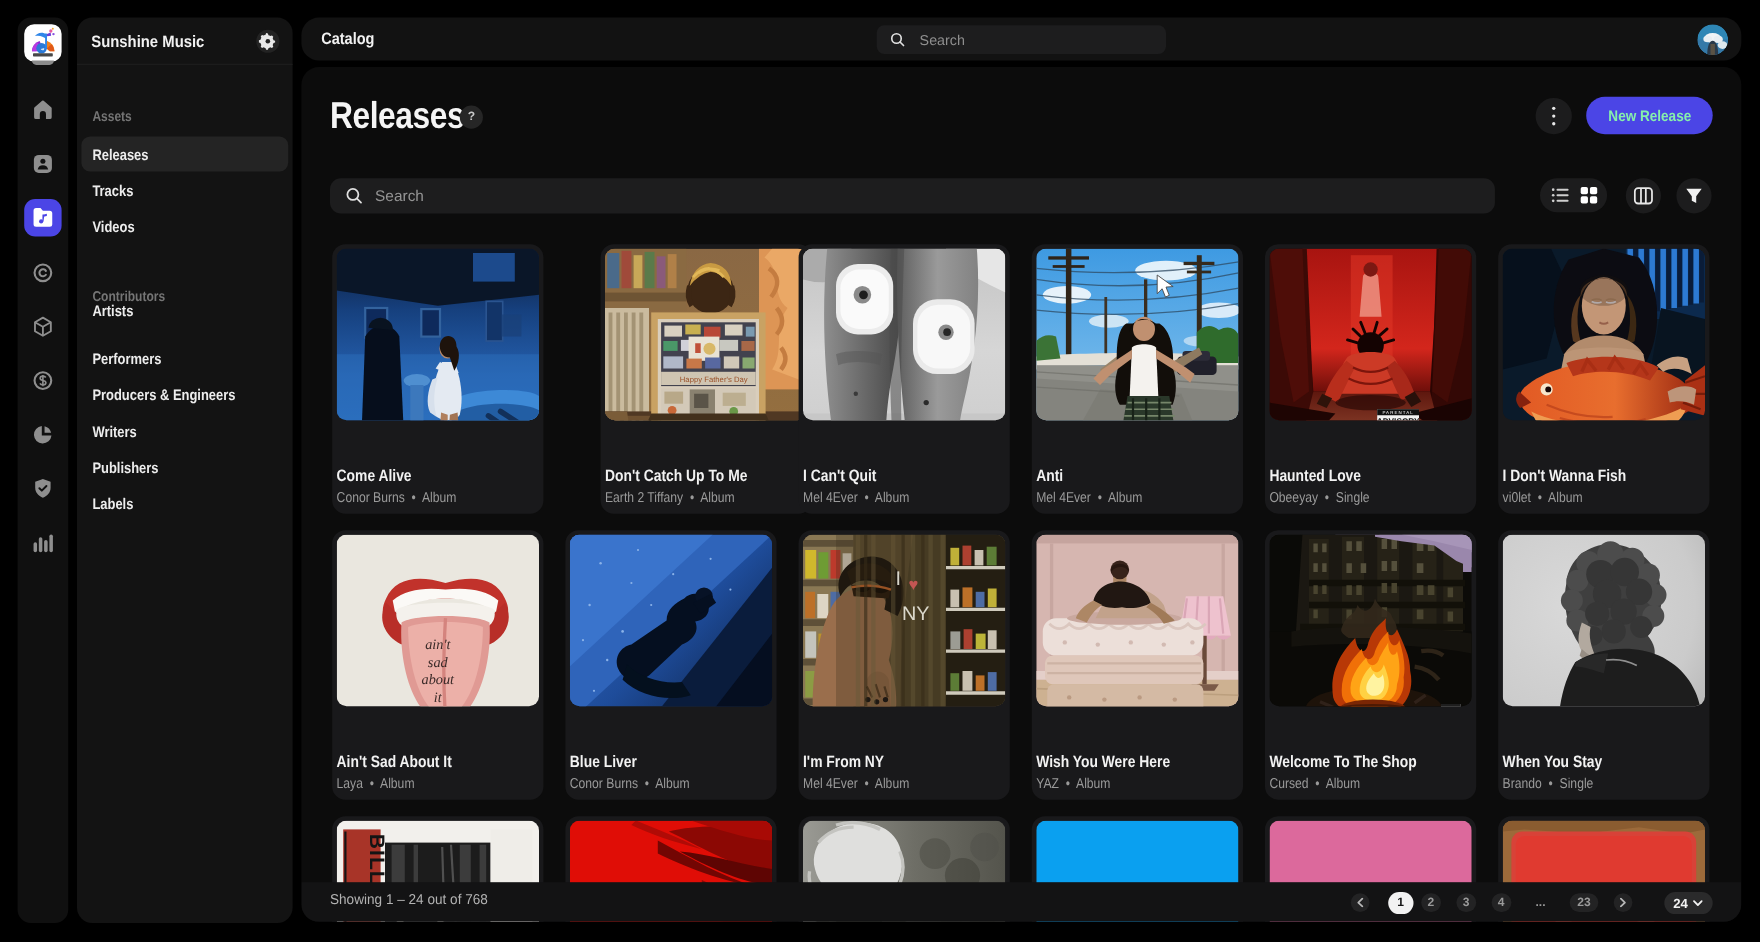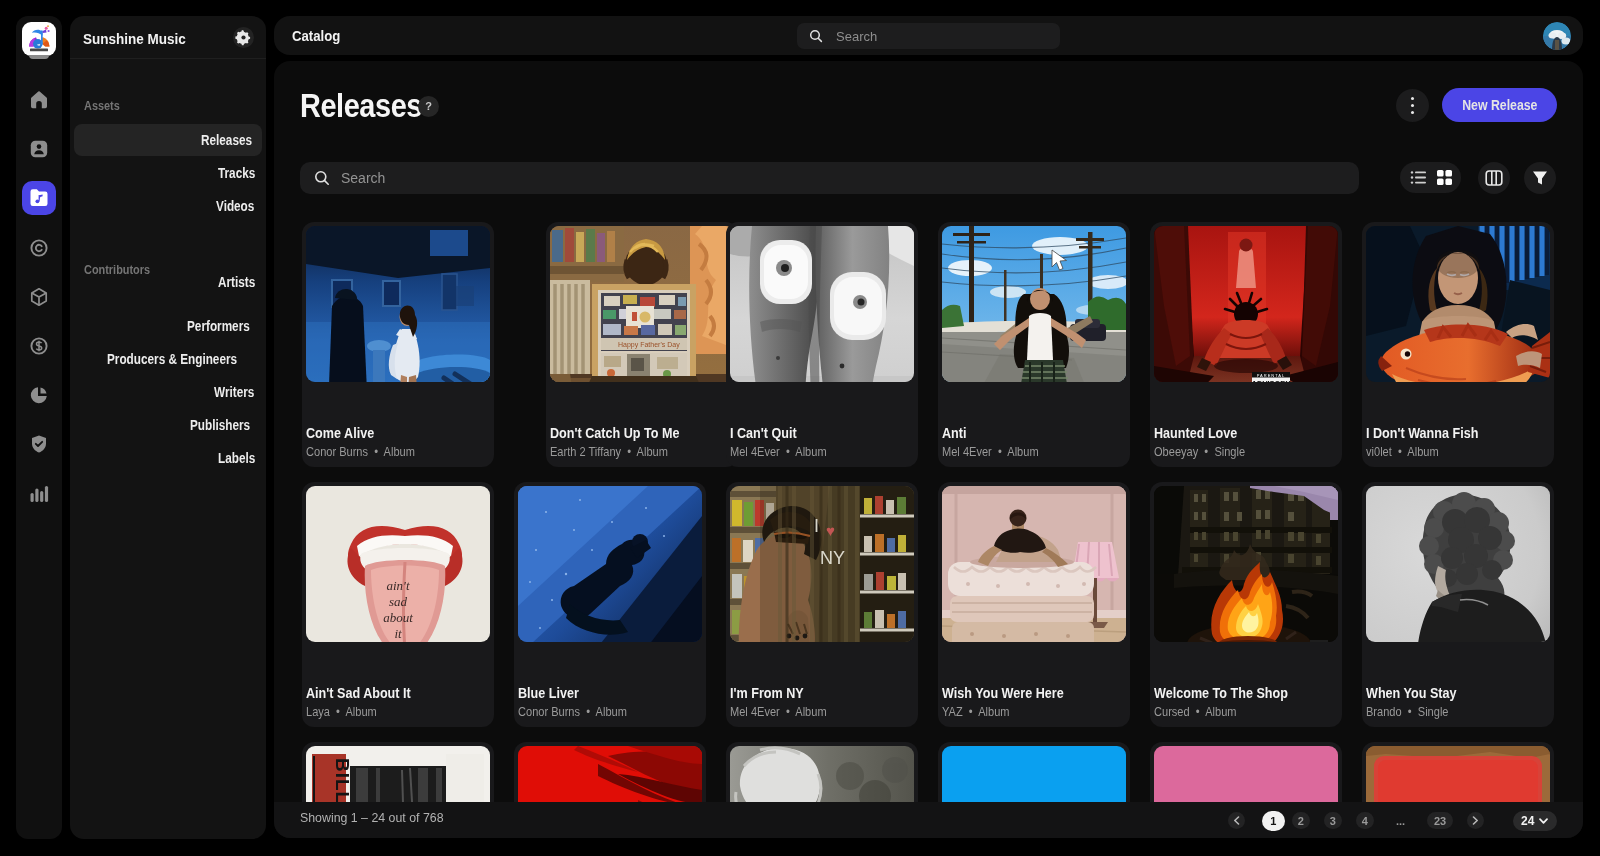--- a/index.html
+++ b/index.html
@@ -5,41 +5,41 @@
   * { margin:0; padding:0; box-sizing:border-box; }
   html,body { width:1600px; height:856px; background:#000; font-family:"Liberation Sans", sans-serif; overflow:hidden; }
   .panel { position:absolute; background:#121212; }
   
   #rail { left:16px; top:16px; width:46px; height:823px; border-radius:12px; background:#101010; }
   #rail .logo { position:absolute; left:6px; top:6px; width:34px; height:34px; background:#fff; border-radius:9px; }
   #rail .logobase { position:absolute; left:13px; top:39px; width:20px; height:4px; background:#8a8a8a; border-radius:0 0 4px 4px;}
   .ricon { position:absolute; left:13px; width:20px; height:20px; }
   #rail .sel { position:absolute; left:6px; top:165px; width:34px; height:34px; background:#4b45e6; border-radius:10px; }
   
-  #side { left:70px; top:16px; width:196px; height:823px; border-radius:14px; background:#131313;text-align:right; }
+  #side { left:70px; top:16px; width:196px; height:823px; border-radius:14px; background:#131313; }
   #side h1 { position:absolute; left:13px; top:14px; font-size:15px; font-weight:700; color:#f2f2f2; letter-spacing:0; }
   #side .gear { position:absolute; left:163px; top:11px; width:21px; height:21px; border-radius:50%; background:#232323; }
   #side .div { position:absolute; left:0; top:42px; width:196px; height:1px; background:#1f1f1f; }
   .slabel { position:absolute; left:14px; font-size:13px; font-weight:700; color:#757575; }
   .nitem { position:absolute; left:4px; width:188px; height:32px; border-radius:8px; line-height:32px; padding-left:10px; font-size:14px; font-weight:700; color:#ededed; }
   .nitem span, .slabel span, .tx { display:inline-block; transform:scaleX(.84); transform-origin:0 50%; white-space:nowrap; }
   .nitem.on { background:#242424; }
   
   #top { left:274px; top:16px; width:1309px; height:39px; border-radius:16px; background:#121212; }
   #top .cat { position:absolute; left:18px; top:10.5px; font-size:15px; font-weight:700; color:#f2f2f2; }
   #top .search { position:absolute; left:523px; top:7px; width:263px; height:26px; border-radius:7px; background:#1d1d1e; }
   #top .search span { position:absolute; left:39px; top:6px; font-size:13px; color:#8e8e8e; }
   #top .avatar { position:absolute; left:1269px; top:6px; width:28px; height:28px; border-radius:50%; overflow:hidden; }
   
   #main { left:274px; top:61px; width:1309px; height:777px; border-radius:16px; background:#0c0c0c; overflow:hidden; }
   #main h2 { position:absolute; left:26px; top:25px; font-size:34px; font-weight:700; color:#f5f5f5; letter-spacing:-0.5px; }
   #main .qmark { position:absolute; left:144px; top:35px; width:21px; height:21px; border-radius:50%; background:#262626; color:#c8c8c8; font-size:11px; font-weight:700; text-align:center; line-height:21px; }
   #main .kebab { position:absolute; left:1122px; top:28px; width:33px; height:33px; border-radius:50%; background:#1c1c1d; }
   #main .kebab i { position:absolute; left:15px; width:3px; height:3px; border-radius:50%; background:#e8e8e8; }
-  #main .newrel { position:absolute; left:1168px; top:27px; width:115px; height:34px; border-radius:17px; background:#4b45e6; color:#e5e5e5; font-size:14px; font-weight:700; text-align:center; line-height:34px; }
+  #main .newrel { position:absolute; left:1168px; top:27px; width:115px; height:34px; border-radius:17px; background:#4b45e6; color:#86efac; font-size:14px; font-weight:700; text-align:center; line-height:34px; }
   #main .bigsearch { position:absolute; left:26px; top:101px; width:1059px; height:32px; border-radius:10px; background:#1d1d1e; }
   #main .bigsearch span { position:absolute; left:41px; top:8px; font-size:14px; color:#949494; }
   .viewpill { position:absolute; left:1126px; top:101px; width:61px; height:31px; border-radius:16px; background:#1c1c1d; }
   .cbtn { position:absolute; top:101px; width:32px; height:32px; border-radius:50%; background:#1c1c1d; }
   
   .card { position:absolute; width:192px; height:245px; background:#19191b; border-radius:12px; }
   .card .art { position:absolute; left:4px; top:4px; width:184px; height:156px; border-radius:9px; overflow:hidden; }
   .card .t { position:absolute; left:4px; top:202px; width:188px; font-size:15px; font-weight:700; color:#f2f2f2; white-space:nowrap; transform:scaleX(.84); transform-origin:0 50%; }
   .card .s { position:absolute; left:4px; top:222px; width:200px; font-size:13px; color:#9a9a9a; white-space:nowrap; transform:scaleX(.85); transform-origin:0 50%; }
   

